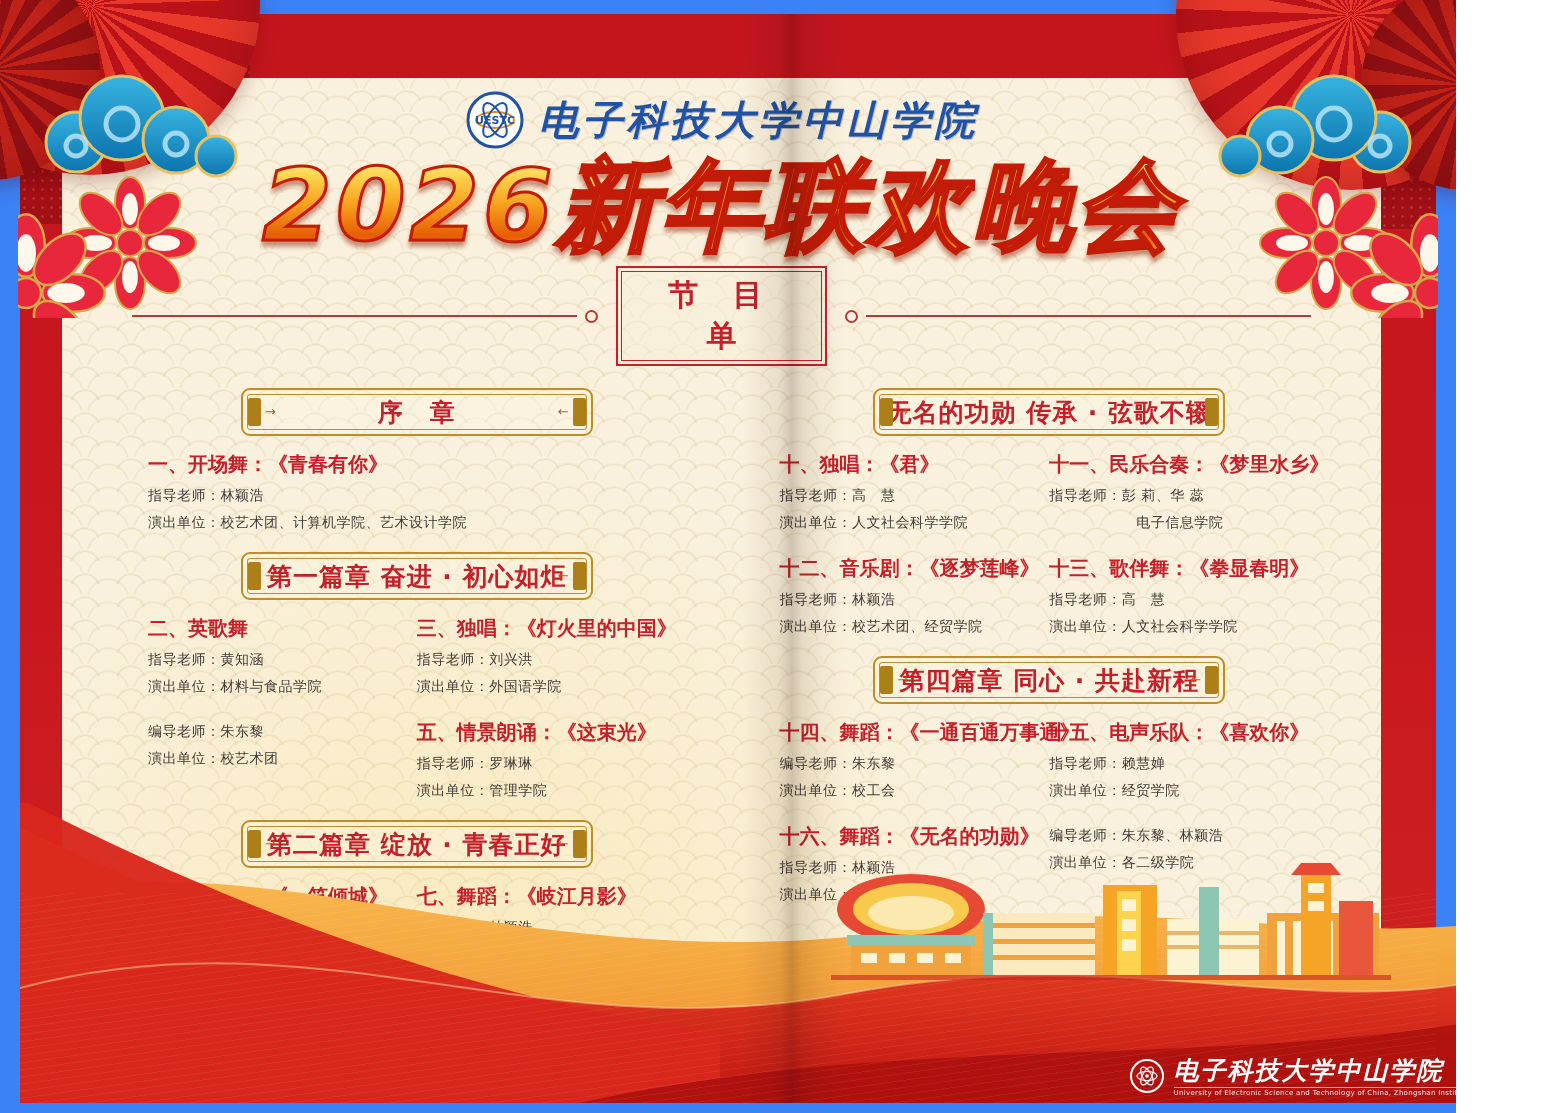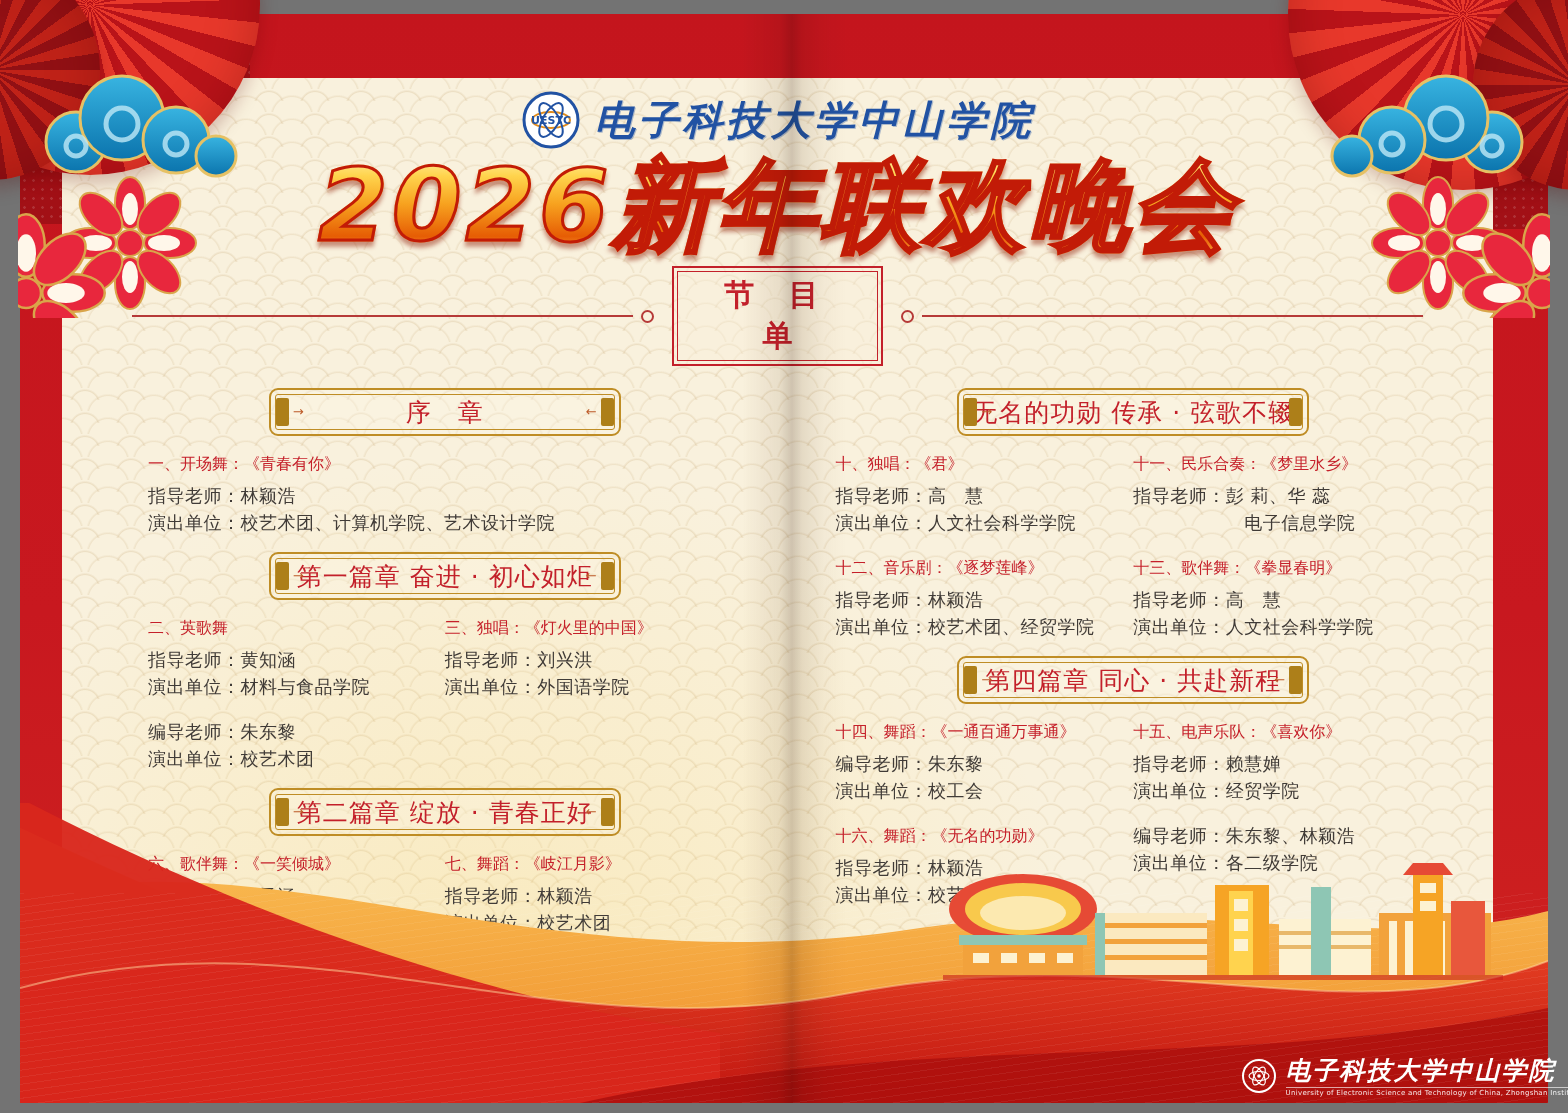--- a/index.html
+++ b/index.html
@@ -1,19 +1,19 @@
 <!DOCTYPE html>
 <html><head>
 <meta charset="utf-8">
 <style>
   html,body { margin:0; padding:0; background:#ffffff; }
   * { box-sizing:border-box; }
   body { font-family:"DejaVu Sans", sans-serif; }
 
-  .poster { position:relative; width:1568px; height:1113px; background:#737373; overflow:hidden; }
+  .poster { position:relative; width:1456px; height:1113px; background:#3b82f6; overflow:hidden; }
 
   
   .red-bg { position:absolute; left:20px; right:20px; top:14px; bottom:10px;
     background:linear-gradient(180deg,#c4151d 0%,#c8181f 55%,#cf231f 100%); }
   .corner-dark { position:absolute; background:#a2101662;
     background-image:radial-gradient(circle, rgba(255,255,255,.14) 1px, transparent 1.6px);
     background-size:9px 9px; background-color:#a21016; z-index:1; }
   .corner-dark.tl { left:0; top:0; width:230px; height:210px; }
   .corner-dark.tr { right:0; top:0; width:200px; height:215px; }
 
@@ -52,27 +52,27 @@
   .page-col.right { padding:0 62px 0 58px; }
 
   .banner { position:relative; width:352px; height:48px; margin:6px auto 14px;
     border:2px solid #bf8d25; border-radius:9px;
     display:flex; align-items:center; justify-content:center;
     outline:1px solid #bf8d25; outline-offset:-7px; background:rgba(252,246,230,.35); }
   .banner-bar { position:absolute; top:50%; transform:translateY(-50%); width:13px; height:28px; background:#ad7f19; border-radius:2px; }
   .banner-bar.l { left:5px; } .banner-bar.r { right:5px; }
   .banner-arrow { position:absolute; top:50%; transform:translateY(-54%); font-size:13px; color:#bd5a28; }
   .banner-arrow.l { left:22px; } .banner-arrow.r { right:22px; }
-  .banner-title { font-size:25px; font-weight:400; color:#c3202a; letter-spacing:1px; white-space:nowrap; }
+  .banner-title { font-size:25px; font-weight:700; color:#c3202a; letter-spacing:1px; white-space:nowrap; }
 
   .items { display:grid; grid-template-columns:1fr 1fr; row-gap:18px; margin-bottom:16px; }
   .items.single { grid-template-columns:1fr; }
   .item { min-width:0; }
-  .item-title { font-size:16px; font-weight:400; color:#c5202a; line-height:28px; margin-bottom:4px; white-space:nowrap; }
-  .item-line { font-size:18px; color:#403b37; line-height:27px; letter-spacing:.5px; white-space:pre-wrap; }
+  .item-title { font-size:20px; font-weight:700; color:#c5202a; line-height:28px; margin-bottom:4px; white-space:nowrap; }
+  .item-line { font-size:14px; color:#403b37; line-height:27px; letter-spacing:.5px; white-space:pre-wrap; }
 
   
   .fold { position:absolute; top:14px; bottom:10px; left:742px; width:104px; z-index:6; pointer-events:none;
     background:linear-gradient(90deg, rgba(90,60,30,0) 0%, rgba(90,60,30,.10) 36%, rgba(60,35,15,.22) 48%,
       rgba(90,60,30,.12) 58%, rgba(90,60,30,.04) 78%, rgba(90,60,30,0) 100%); mix-blend-mode:multiply; }
 
   
   .waves { position:absolute; left:0; right:0; bottom:0; height:300px; z-index:5; pointer-events:none; }
   .wave-lines { position:absolute; left:0; right:0; bottom:0; height:210px; z-index:5; pointer-events:none;
     background:repeating-linear-gradient(172deg, rgba(255,255,255,.06) 0 1px, transparent 1px 7px); }
@@ -160,20 +160,25 @@
               </div>
               <div class="item">
                 <div class="item-title">三、独唱：《灯火里的中国》</div>
                 <div class="item-line">指导老师：刘兴洪</div>
                 <div class="item-line">演出单位：外国语学院</div>
               </div>
               <div class="item">
                 <div class="item-line">编导老师：朱东黎</div>
                 <div class="item-line">演出单位：校艺术团</div>
               </div>
+              <div class="item">
+                <div class="item-title">五、情景朗诵：《这束光》</div>
+                <div class="item-line">指导老师：罗琳琳</div>
+                <div class="item-line">演出单位：管理学院</div>
+              </div>
             </div>
             <div class="banner">
               <span class="banner-bar l"></span>
               <span class="banner-arrow l">→</span>
               <span class="banner-title">第二篇章  绽放 · 青春正好</span>
               <span class="banner-arrow r">←</span>
               <span class="banner-bar r"></span>
             </div>
             <div class="items">
               <div class="item">

